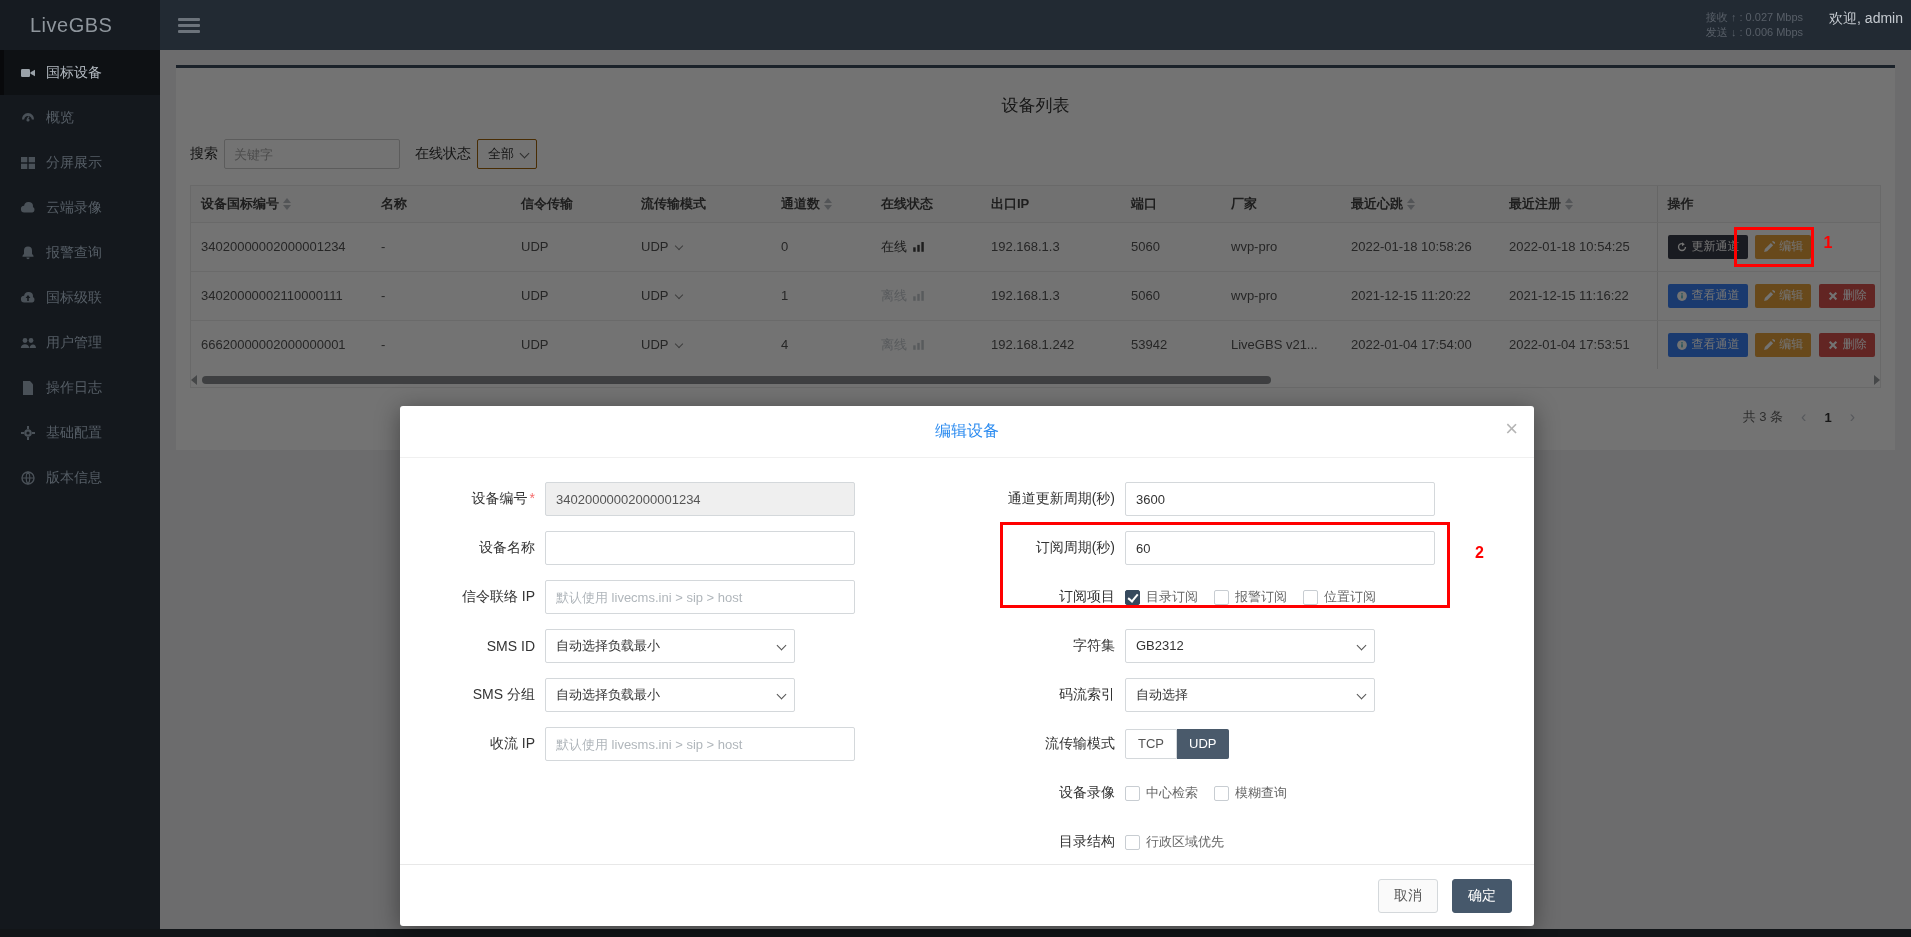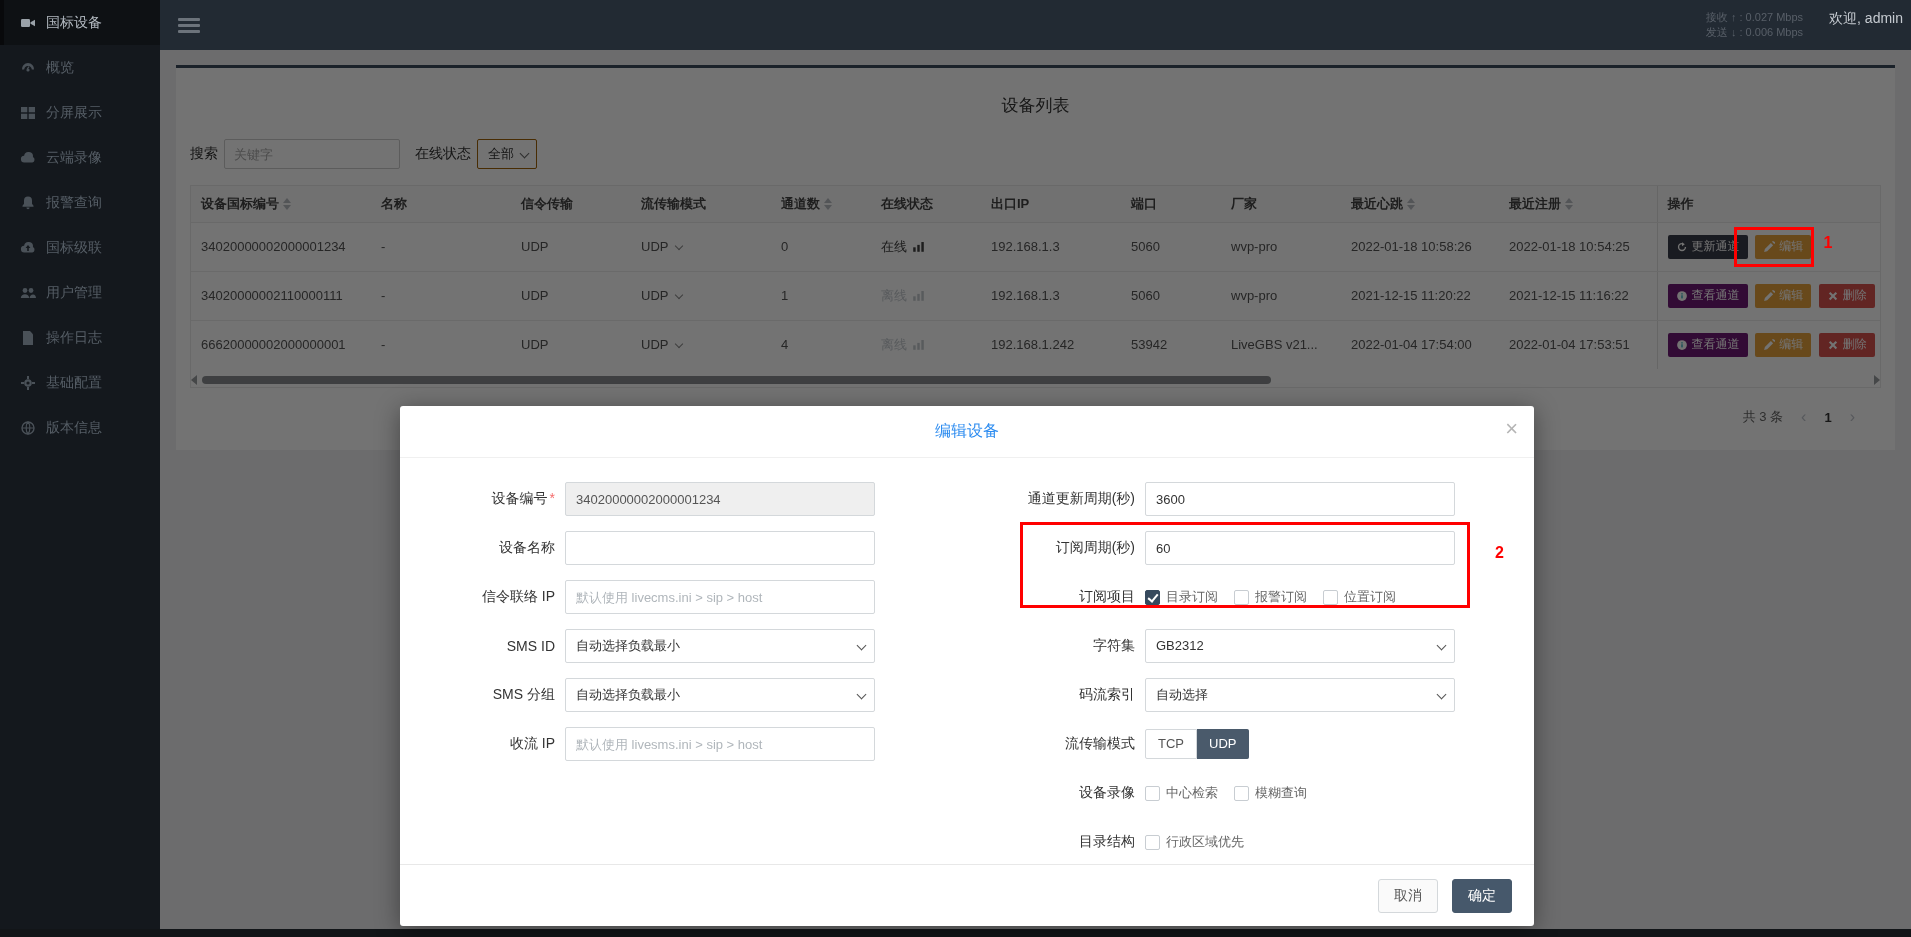--- a/index.html
+++ b/index.html
@@ -52,21 +52,21 @@
   .status-on { color:#404040; }
   .status-off { color:#c4c9ce; }
   .chart-ico { display:inline-block; width:13px; height:13px; margin-left:5px; vertical-align:-2px; cursor:pointer; }
   .chart-ico svg { width:100%; height:100%; fill:currentColor; }
 
   .btn { display:inline-flex; align-items:center; height:16px; border:none; border-radius:2px; color:#fff; font-size:12px; padding:12px 8px; margin-right:4px; cursor:pointer; vertical-align:middle; font-family:inherit; }
   .btn .bico { width:12px; height:12px; margin-right:4px; }
   .btn .bico svg { width:100%; height:100%; display:block; fill:#fff; }
   .btn-dark { background:#393D49; }
   .btn-warn { background:#E6A23C; }
-  .btn-info { background:#701a75; }
+  .btn-info { background:#3b82f6; }
   .btn-danger { background:#d9534f; }
 
   
   .hscroll { display:flex; align-items:center; height:14px; margin-top:4px; }
   .hs-arrow { width:0; height:0; border-top:5px solid transparent; border-bottom:5px solid transparent; cursor:pointer; }
   .hs-left { border-right:6px solid #9a9da0; }
   .hs-right { border-left:6px solid #9a9da0; }
   .hs-track { flex:1; height:10px; margin:0 3px; position:relative; }
   .hs-thumb { position:absolute; left:2px; top:1px; width:64%; height:8px; background:#8a8d90; border-radius:4px; cursor:pointer; }
 
@@ -75,32 +75,32 @@
   .pager .cur { color:#333; font-weight:bold; cursor:pointer; }
 
   .bottom-bar { position:fixed; left:0; right:0; bottom:0; height:8px; background:#121518; z-index:45; }
 
   
   .overlay { position:fixed; left:160px; top:50px; right:0; bottom:0; background:rgba(0,0,0,0.55); z-index:40; }
   .modal { position:fixed; left:400px; top:406px; width:1134px; height:520px; background:#fff; border-radius:3px; box-shadow:0 4px 24px rgba(0,0,0,.4); z-index:50; }
   .modal-header { height:52px; border-bottom:1px solid #f0f0f0; position:relative; display:flex; align-items:center; justify-content:center; }
   .modal-title { color:#2d8cf0; font-size:16px; }
   .modal-close { position:absolute; right:16px; top:12px; color:#b5b5b5; font-size:22px; line-height:22px; cursor:pointer; }
-  .modal-body { display:flex; padding:24px 30px 0 40px; }
+  .modal-body { display:flex; padding:24px 30px 0 20px; }
   .col-left { width:445px; flex:none; }
   .col-right { flex:1; margin-left:110px; position:relative; }
   .form-row { display:flex; align-items:center; margin-bottom:15px; min-height:34px; }
   .form-row .flabel { width:125px; flex:none; text-align:right; padding-right:10px; font-size:14px; color:#333; }
   .col-right .form-row .flabel { width:150px; }
   .req { color:#f56c6c; margin-left:2px; }
   .fctl { width:310px; flex:none; }
   .txt { width:310px; height:34px; border:1px solid #d4d8db; border-radius:2px; padding:0 10px; font-size:13px; color:#333; outline:none; font-family:inherit; }
   .txt::placeholder { color:#b0b6bb; }
   .txt:disabled { background:#efefef; color:#555; }
-  .mselect { position:relative; width:310px; height:34px; border:1px solid #d4d8db; border-radius:2px; font-size:13px; color:#333; line-height:32px; padding:0 24px 0 10px; cursor:pointer; background:#fff; }
+  .mselect { position:relative; width:250px; height:34px; border:1px solid #d4d8db; border-radius:2px; font-size:13px; color:#333; line-height:32px; padding:0 24px 0 10px; cursor:pointer; background:#fff; }
   .mselect .chev { position:absolute; right:9px; top:12px; width:7px; height:7px; border-left:1.5px solid #555; border-bottom:1.5px solid #555; transform:rotate(-45deg); }
   .cb-group { display:flex; align-items:center; }
   .cb { width:15px; height:15px; border:1px solid #c8cdd2; border-radius:2px; background:#fff; margin-right:6px; position:relative; cursor:pointer; flex:none; }
   .cb.checked { background:#36495d; border-color:#36495d; }
   .cb.checked::after { content:""; position:absolute; left:4px; top:1px; width:4px; height:8px; border-right:2px solid #fff; border-bottom:2px solid #fff; transform:rotate(40deg); }
   .cb-label { font-size:13px; color:#666; margin-right:16px; }
   .seg { display:inline-flex; }
   .seg span { height:30px; line-height:28px; padding:0 12px; font-size:13px; border:1px solid #d4d8db; color:#555; background:#fff; cursor:pointer; }
   .seg span:first-child { border-radius:2px 0 0 2px; }
   .seg span:last-child { border-radius:0 2px 2px 0; border-left:none; }
@@ -117,20 +117,21 @@
   #annot1-num { left:166px; top:11px; }
   #annot2-box { left:25px; top:40px; width:450px; height:86px; }
   #annot2-num { left:500px; top:62px; }
 </style>
 </head>
 <body>
 
 <div class="app">
 
   <aside class="sidebar">
+    <div class="logo">LiveGBS</div>
     <nav>
       <div class="nav-item active">
         <span class="ico">
             <svg viewBox="0 0 16 16">
               <rect x="1" y="4" width="9" height="8" rx="1.2"></rect>
               <path d="M10.5 7.2 15 4.8v6.4l-4.5-2.4z"></path>
             </svg>
           </span>
         <span>国标设备</span>
       </div>

